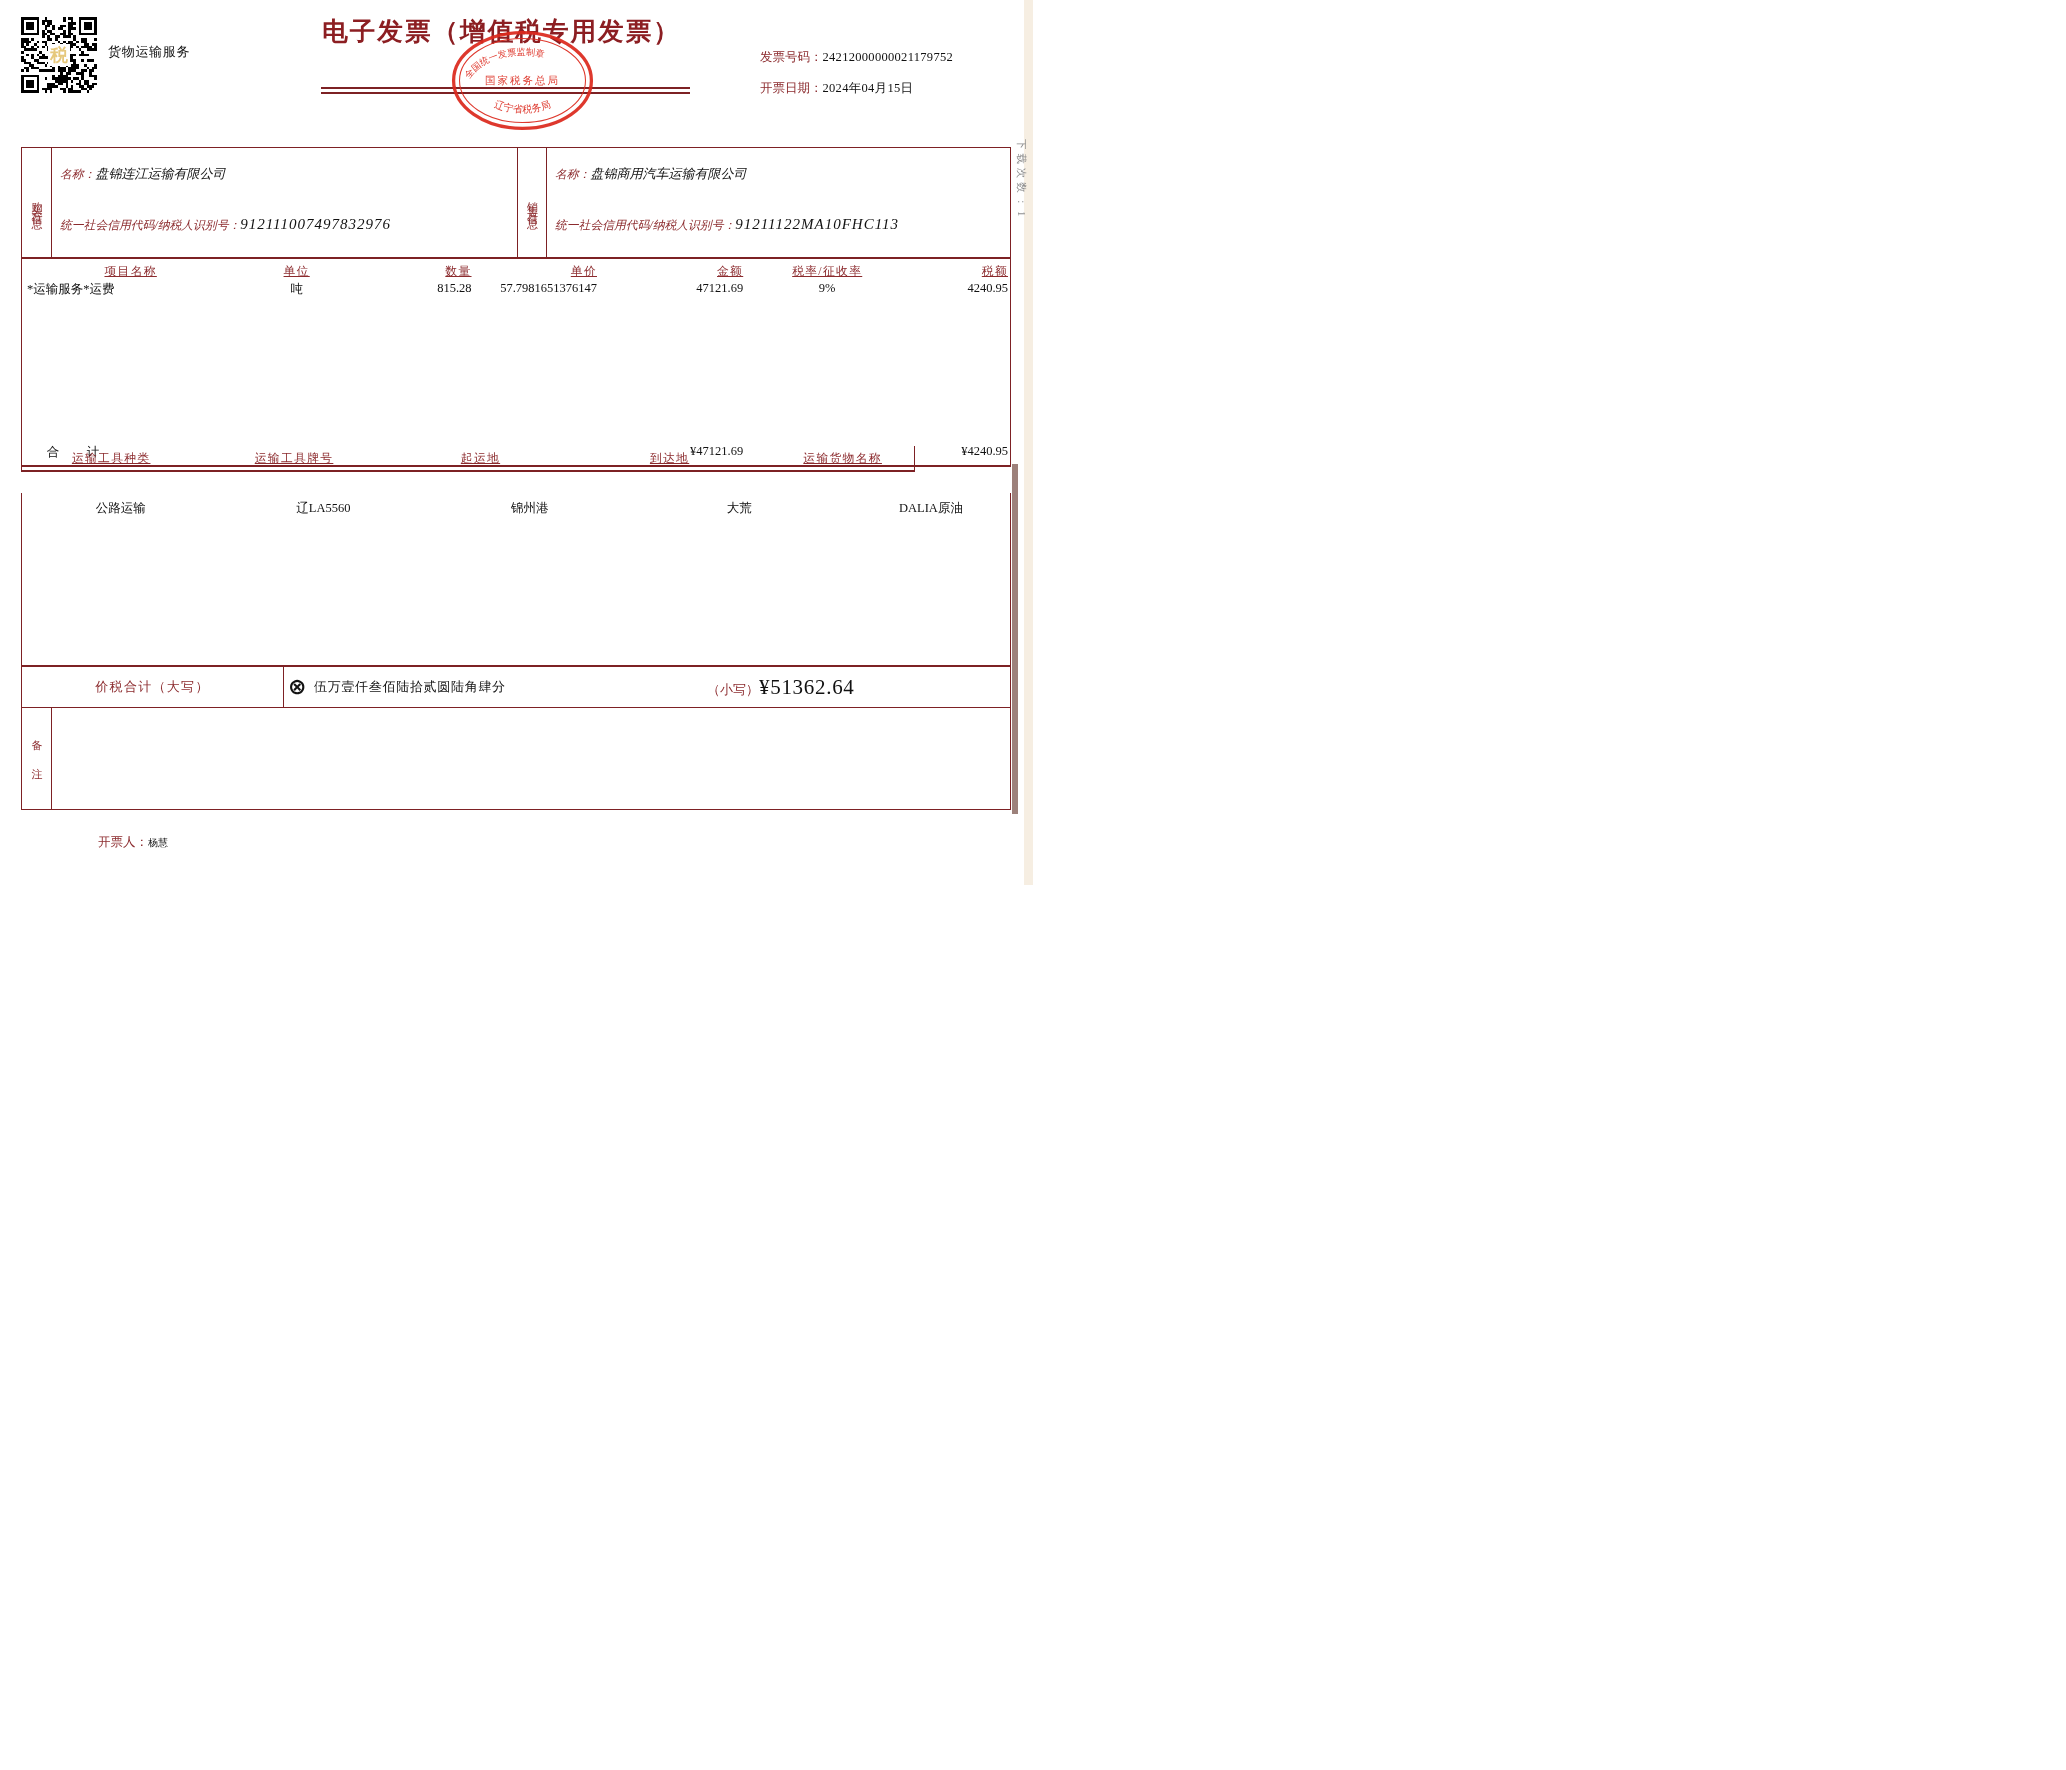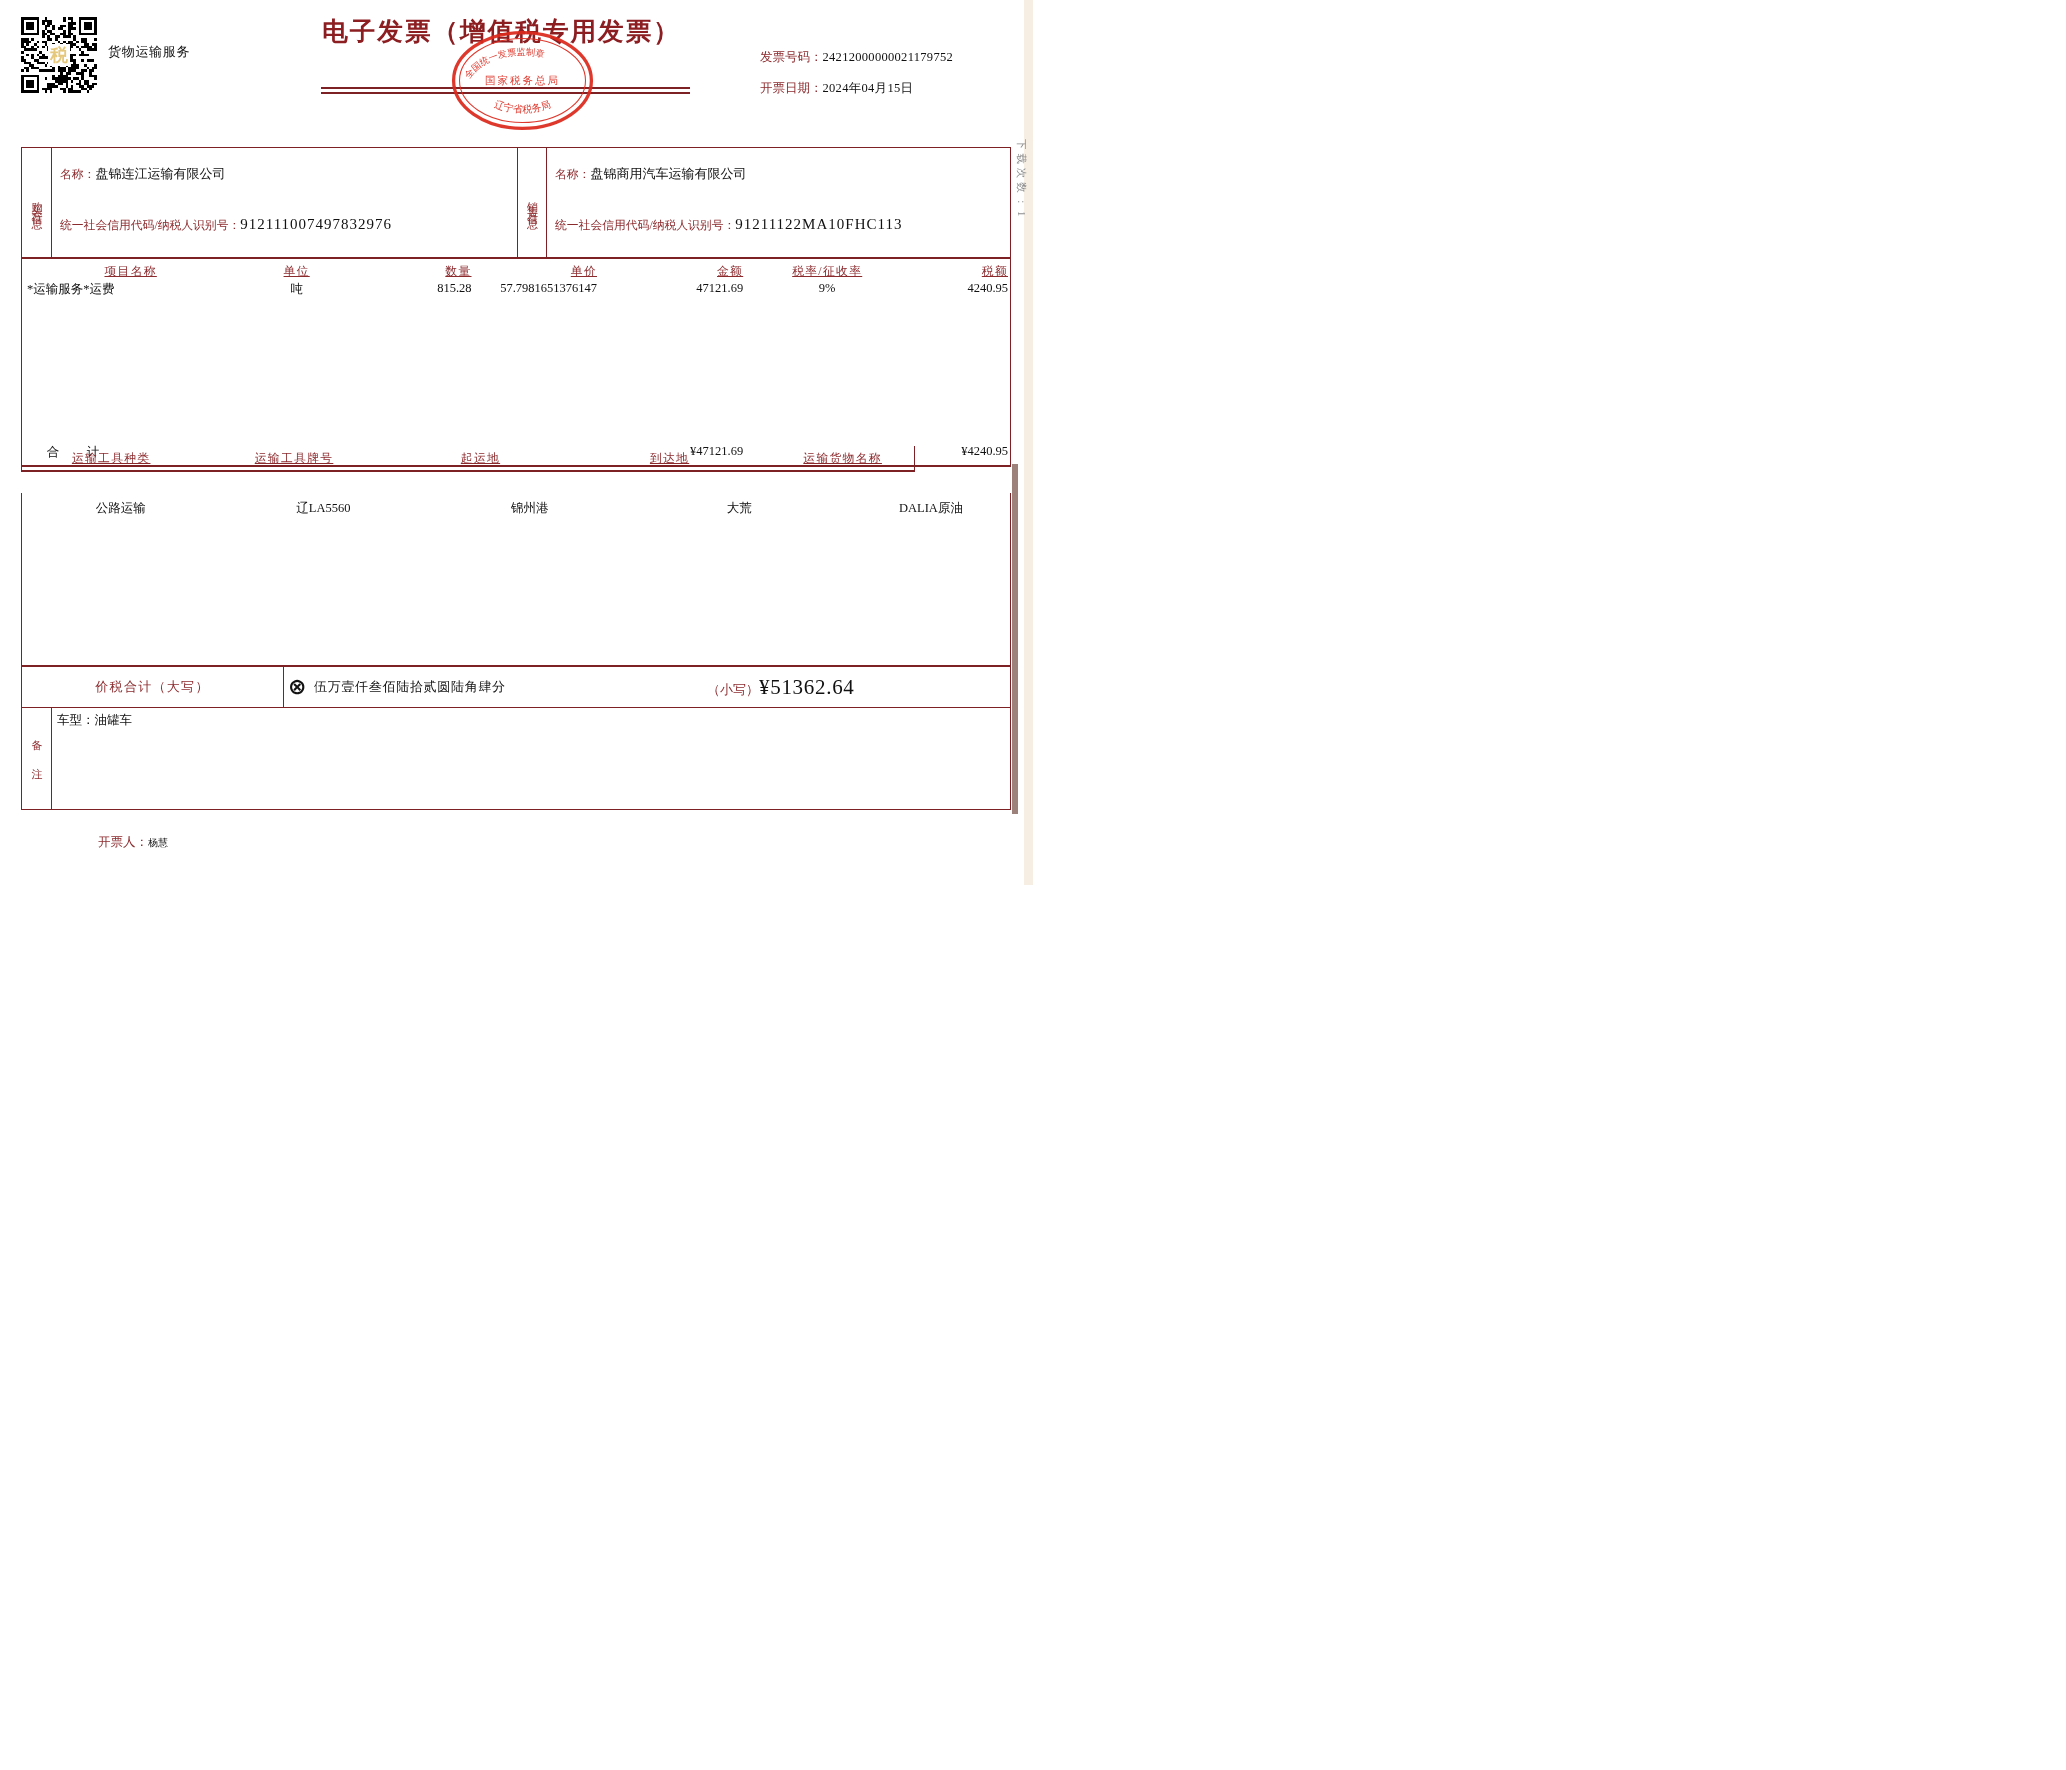--- a/index.html
+++ b/index.html
@@ -42,21 +42,21 @@
 
   
   .box{position:absolute;border:1.3px solid #7d2124;box-sizing:border-box;background:transparent;}
   .party-box{left:21px;top:147px;width:990px;height:111px;}
   .vdiv{position:absolute;top:0;bottom:0;width:1.3px;background:#7d2124;}
   .vlabel{
     position:absolute;top:0;bottom:0;display:flex;align-items:center;justify-content:center;
     writing-mode:vertical-rl;text-orientation:upright;
     color:#8c2b2e;font-size:11px;letter-spacing:3.9px;
   }
-  .party-line{position:absolute;font-size:11.8px;white-space:nowrap;}
+  .party-line{position:absolute;font-size:11.8px;white-space:nowrap;font-style:italic;}
   .party-line .val{font-size:13px;color:#111;}
   .party-line .id{font-size:15px;color:#111;letter-spacing:1px;}
 
   .items-box{left:21px;top:258px;width:990px;height:209px;border-bottom-width:2.6px;}
   .trow{position:absolute;left:0;width:100%;height:15.7px;}
   .trow span{position:absolute;white-space:nowrap;font-size:11.8px;}
   .hdr span{color:#8c2b2e;letter-spacing:1.3px;text-decoration:underline;}
   .valrow span{color:#111;font-size:12.5px;}
   .c-name-h{left:3%;width:16%;text-align:center;}
   .c-name{left:.5%;width:24%;text-align:left;}
@@ -509,21 +509,20 @@
       <span class="protect">⊗</span>
       <span class="words">伍万壹仟叁佰陆拾贰圆陆角肆分</span>
       <span class="small-amt"><span class="red">（小写）</span><span class="figs">¥51362.64</span></span>
     </div>
   </div>
 
   <div class="box remarks-box">
     <div class="vdiv" style="left:29px"></div>
     <div class="vlabel" style="left:0;width:29px;letter-spacing:27.5px;">备注</div>
     <div class="remarks-content">
-      <div class="rl">车型：油罐车</div>
     </div>
   </div>
 
   <div class="footer-line">
     <span class="red">开票人：</span><span class="val">杨慧</span>
   </div>
 </div>
 
 
 </body></html>

